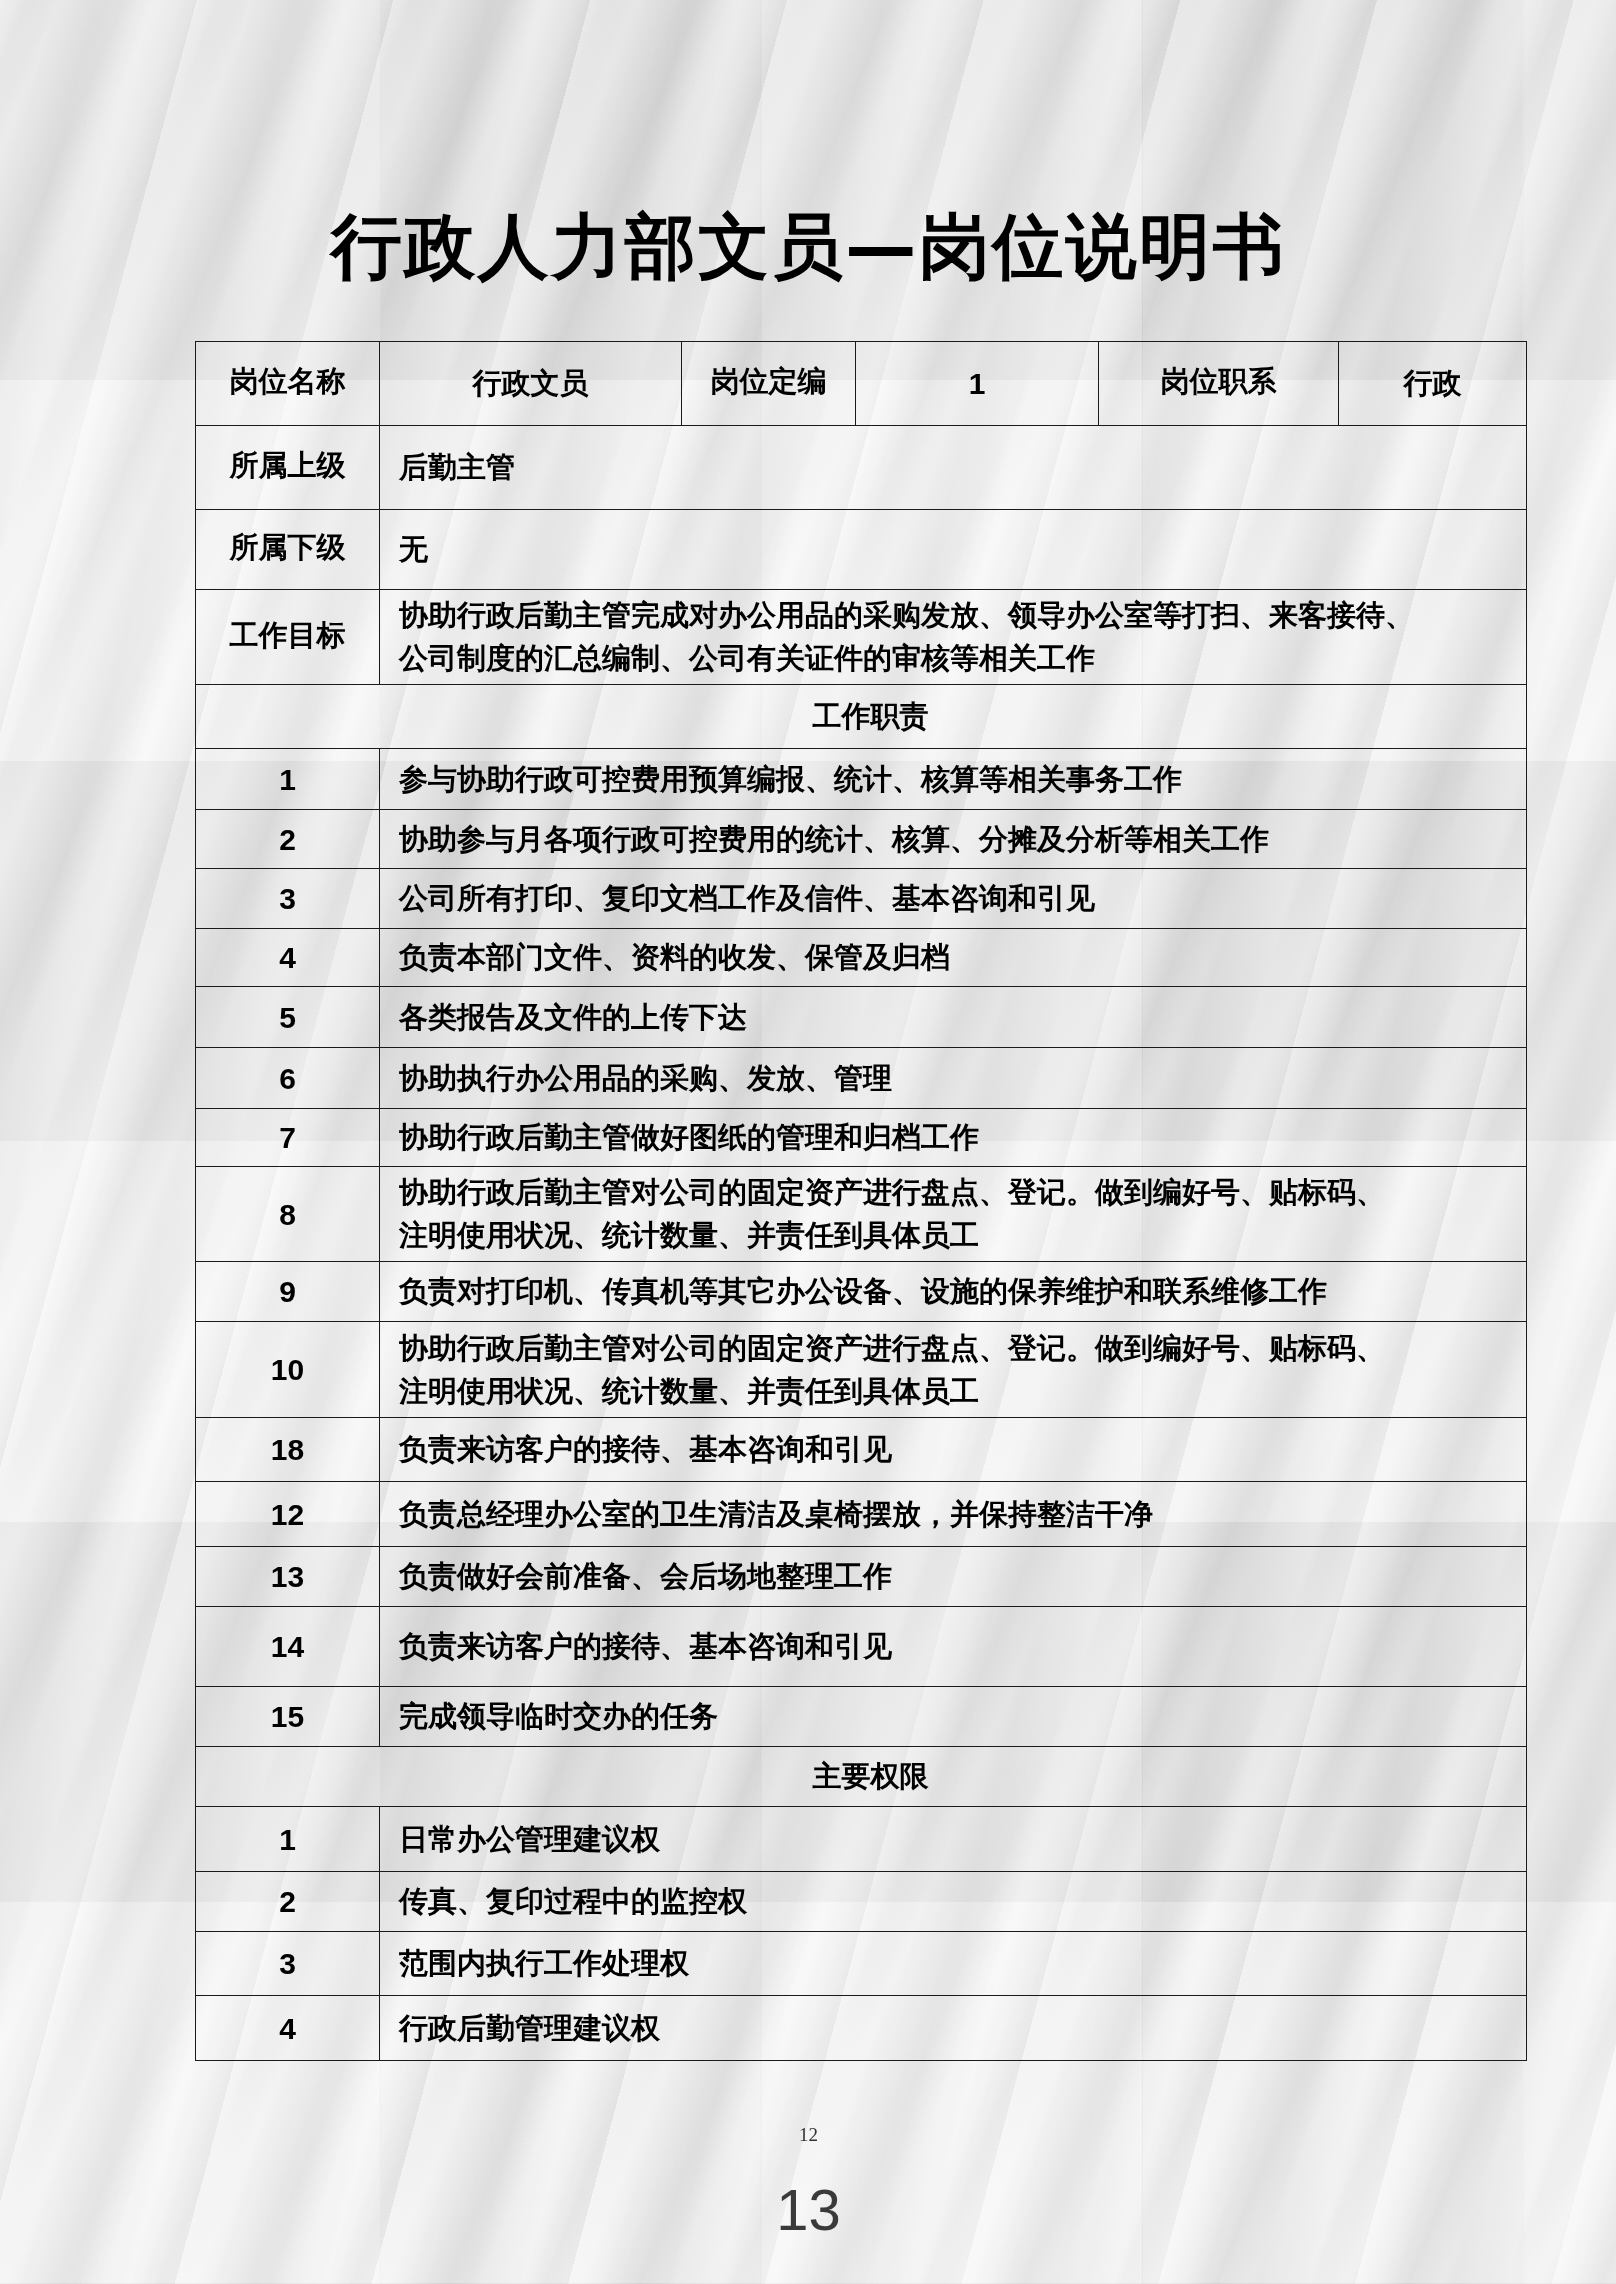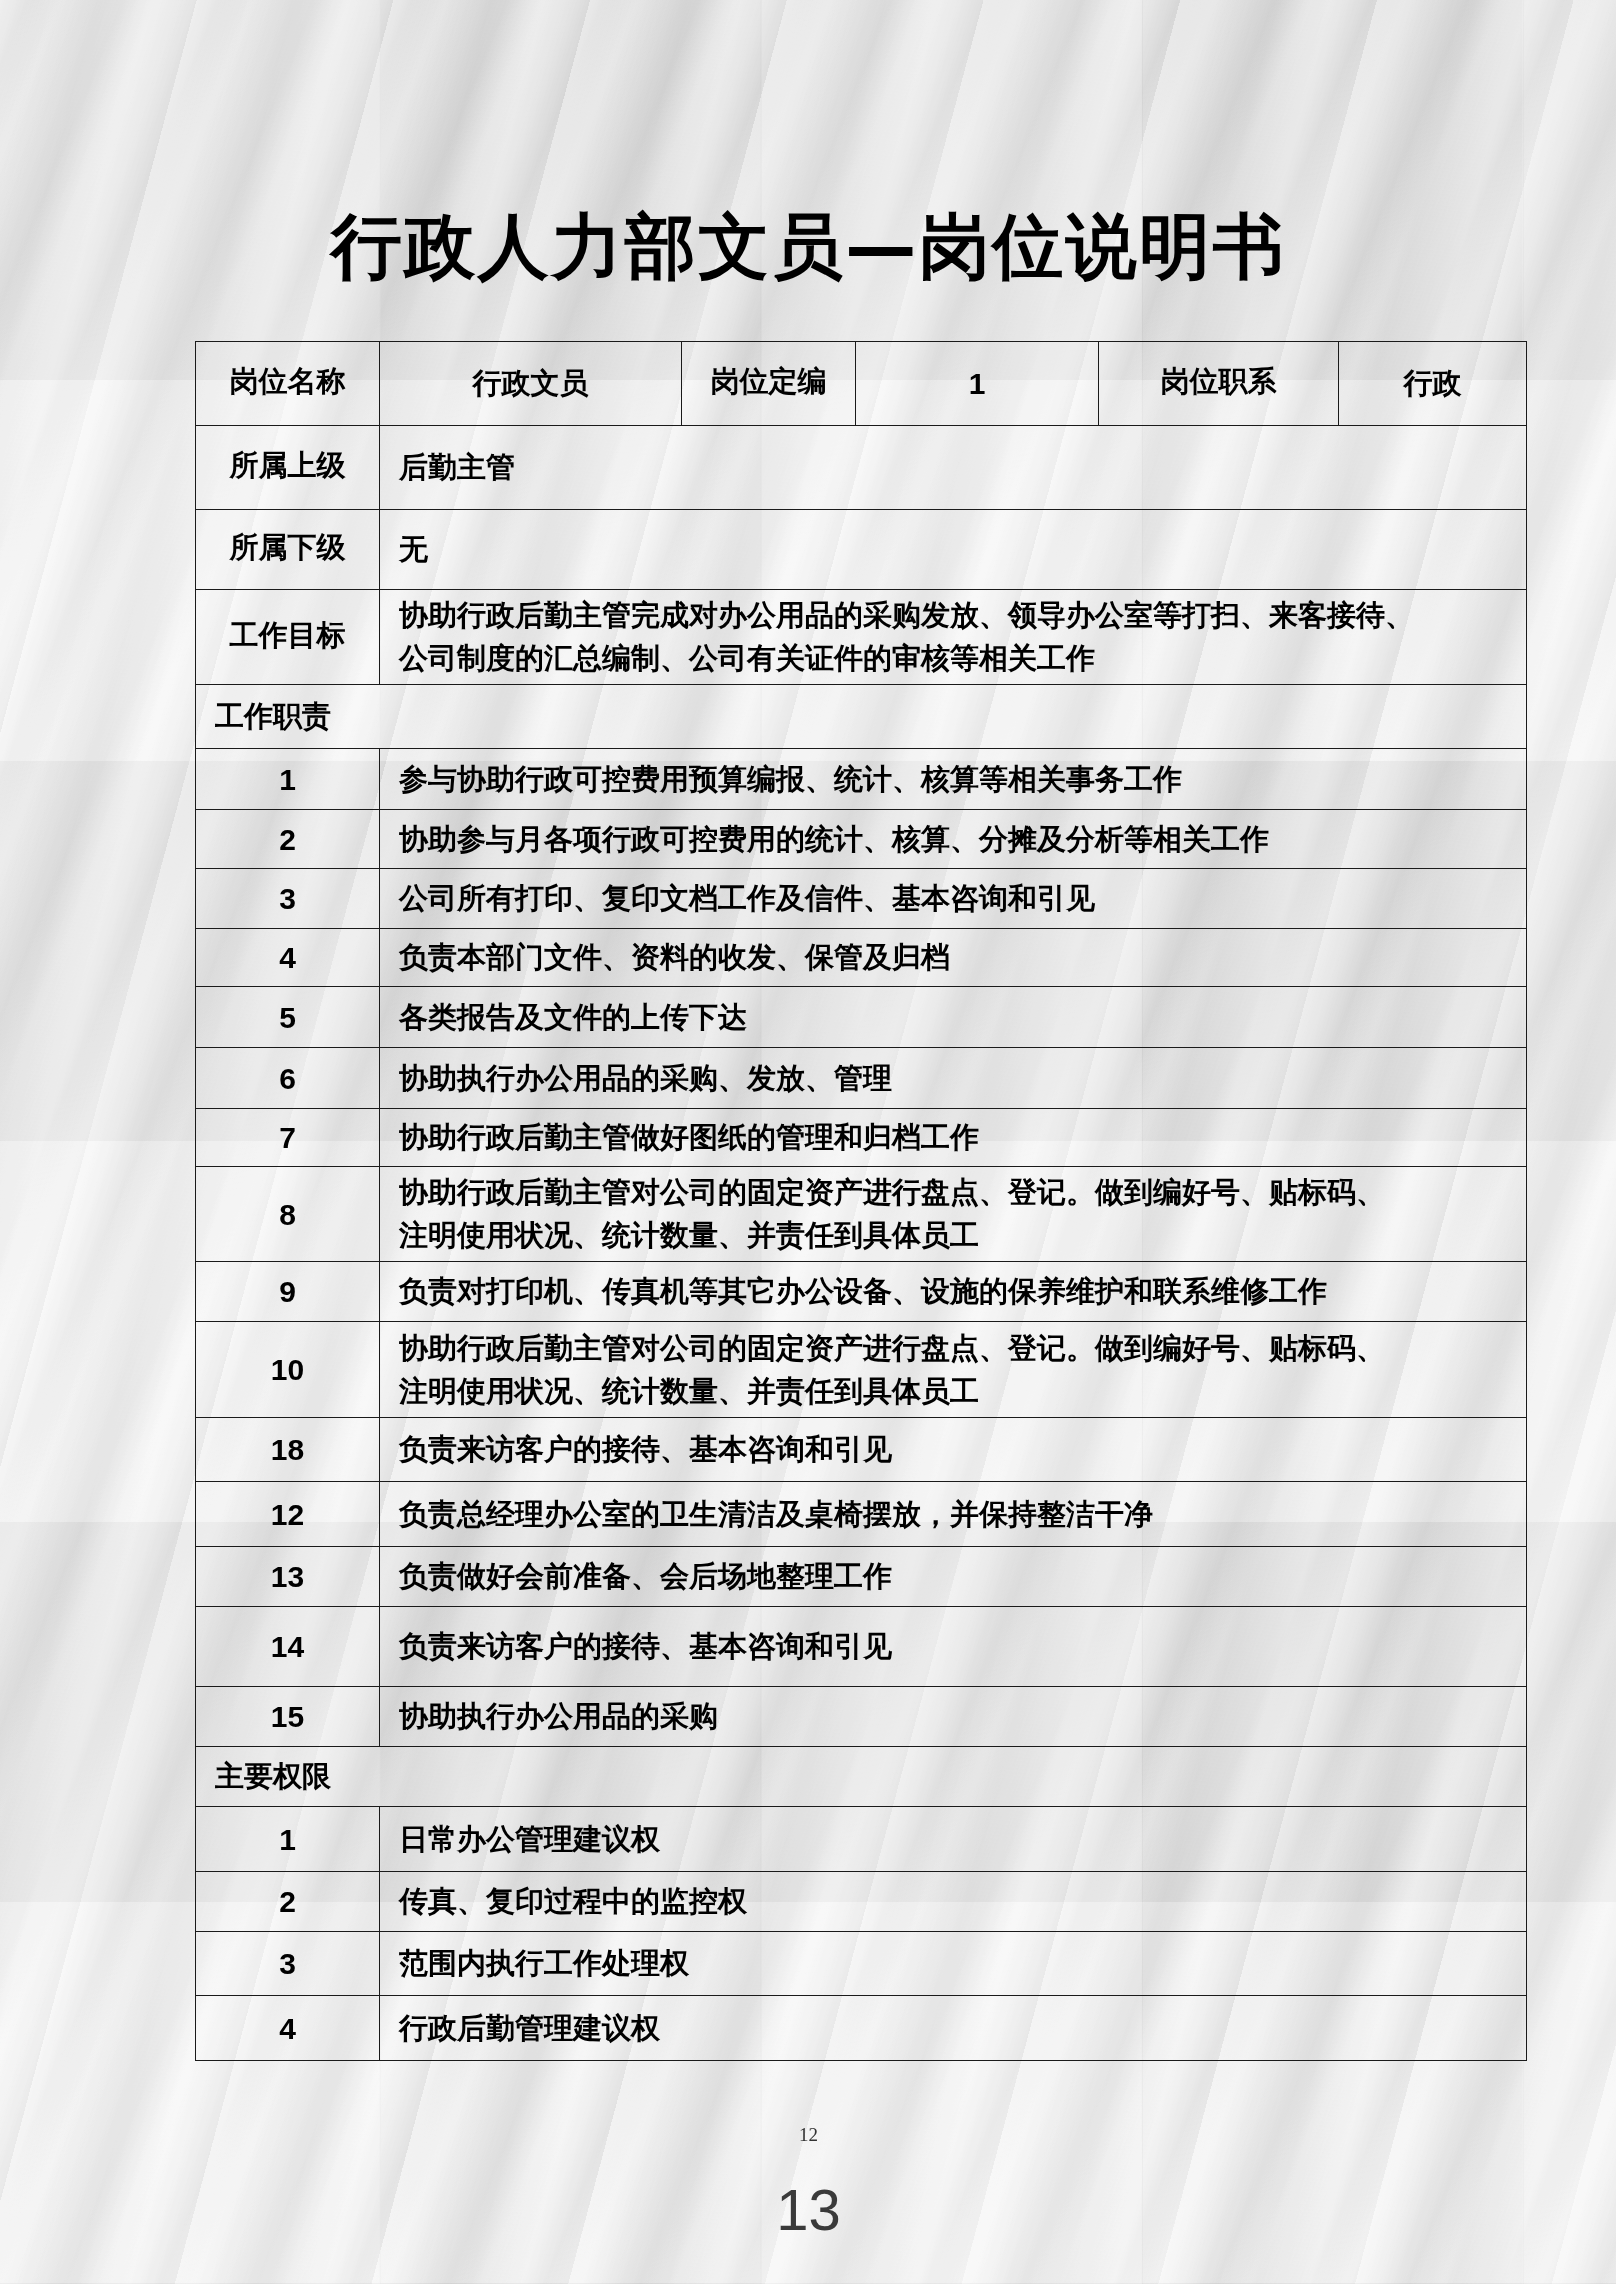--- a/index.html
+++ b/index.html
@@ -31,21 +31,21 @@
     position: absolute; left: 195px; top: 341px; width: 1331px;
     border-collapse: collapse; table-layout: fixed;
     font-size: 29px; font-weight: bold;
   }
   table.jd td {
     border: 1.9px solid #1a1a1a; padding: 0 0 0 19px; vertical-align: middle;
     line-height: 43px; background: transparent;
   }
   table.jd td.c { text-align: center; padding: 0; }
   table.jd td.lbl { text-align: center; padding: 0; font-family: Liberation Mono, monospace; }
-  table.jd td.sec { text-align: left; padding-left: 19px; }
+  table.jd td.sec { text-align: center; padding-left: 19px; }
   table.jd td.num { text-align: center; padding: 0; font-family: "Liberation Sans", sans-serif; font-size: 30px; }
   .pg-small {
     position: absolute; left: 0; width: 1617px; top: 2124px; text-align: center;
     font-family: "Liberation Serif", serif; font-size: 19px; color: #333;
   }
   .pg-big {
     position: absolute; left: 0; width: 1617px; top: 2176px; text-align: center;
     font-family: "Liberation Sans", sans-serif; font-size: 58px; color: #3a3a3a;
   }
 </style>
@@ -150,21 +150,21 @@
     <tr style="height:60px">
       <td class="num">13</td>
       <td colspan="5">负责做好会前准备、会后场地整理工作</td>
     </tr>
     <tr style="height:80px">
       <td class="num">14</td>
       <td colspan="5">负责来访客户的接待、基本咨询和引见</td>
     </tr>
     <tr style="height:60px">
       <td class="num">15</td>
-      <td colspan="5">协助执行办公用品的采购</td>
+      <td colspan="5">完成领导临时交办的任务</td>
     </tr>
 
     <tr style="height:60px">
       <td colspan="6" class="sec">主要权限</td>
     </tr>
     <tr style="height:65px">
       <td class="num">1</td>
       <td colspan="5">日常办公管理建议权</td>
     </tr>
     <tr style="height:60px">

